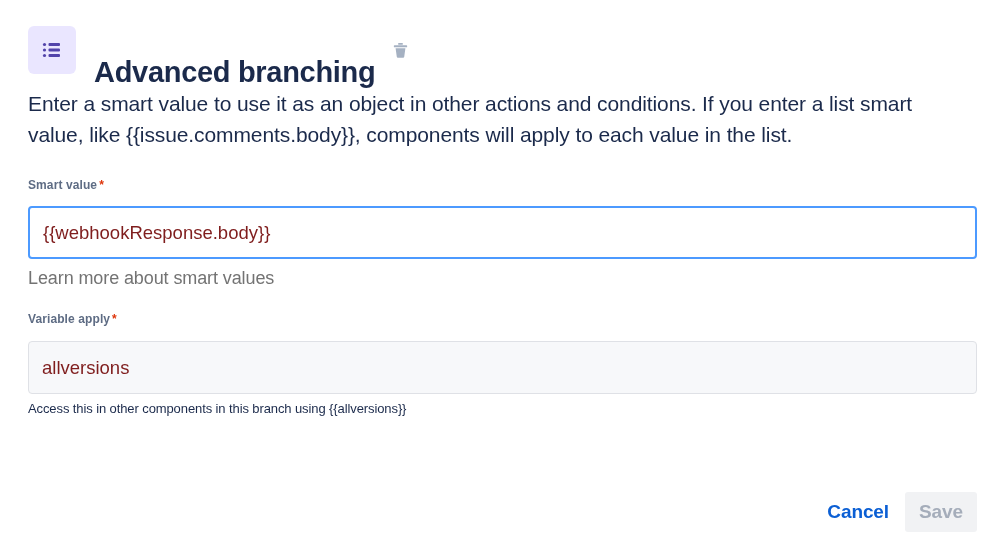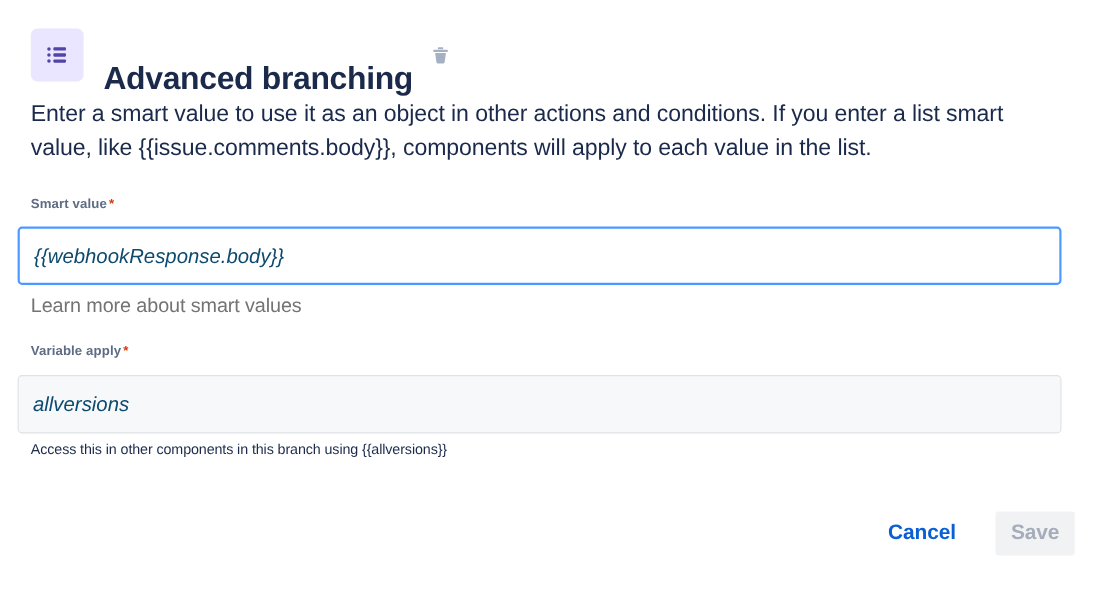--- a/index.html
+++ b/index.html
@@ -91,30 +91,29 @@
     color: #DE350B;
     font-weight: bold;
     margin-left: 2px;
   }
 
   .label-smart-value { top: 178px; }
   .label-variable-name { top: 312px; }
 
   .text-input {
     position: absolute;
-    left: 16px;
+    left: 28px;
     width: 949px;
     height: 53px;
     box-sizing: border-box;
     font-family: "Liberation Sans", sans-serif;
     font-size: 18.5px;
-    color: #0c4a6e;
+    color: #7f1d1d;
     padding: 0 13px;
     outline: none;
-    font-style: italic;
   }
 
   .input-smart-value {
     top: 206px;
     background: #FFFFFF;
     border: 2px solid #4C9AFF;
     border-radius: 4px;
   }
 
   .input-variable-name {
@@ -141,24 +140,24 @@
     top: 401px;
     font-size: 13px;
     color: #1B2A4B;
     letter-spacing: -0.1px;
   }
 
   
   .footer {
     position: absolute;
     right: 22px;
-    top: 465px;
-    display: flex;
-    align-items: center;
-    gap: 22px;
+    top: 492px;
+    display: flex;
+    align-items: center;
+    gap: 2px;
   }
   .btn {
     font-family: "Liberation Sans", sans-serif;
     font-size: 19px;
     font-weight: bold;
     border: none;
     border-radius: 3px;
     padding: 9px 14px;
     background: transparent;
     letter-spacing: -0.1px;

